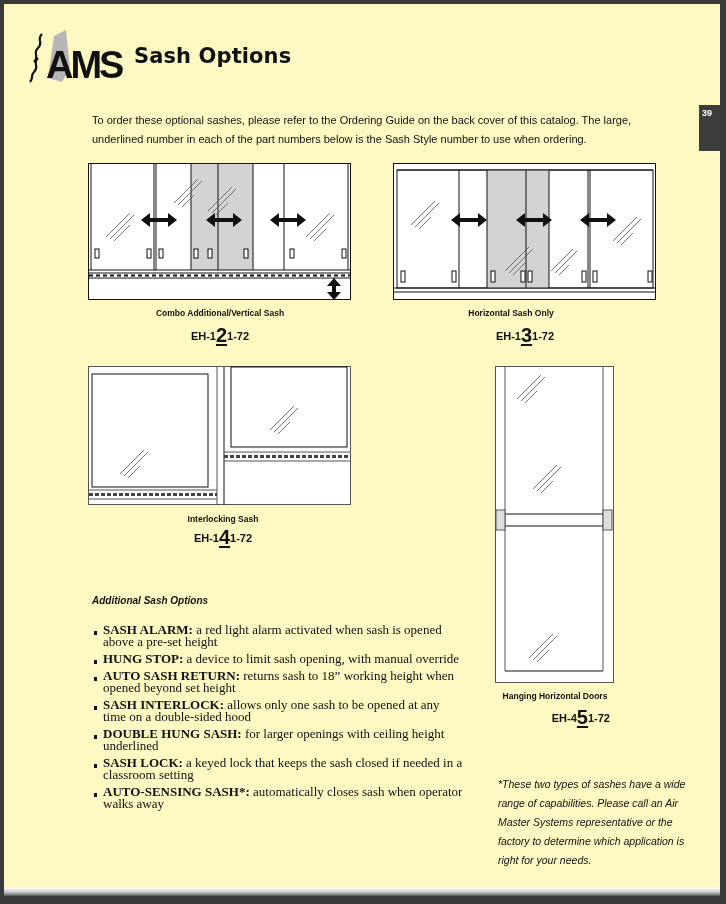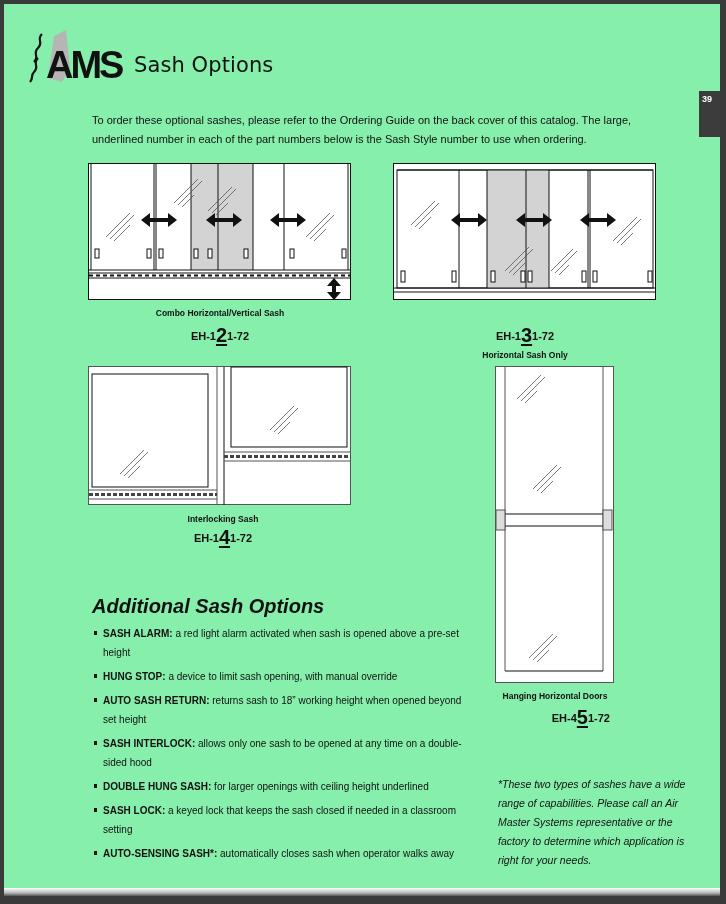--- a/index.html
+++ b/index.html
@@ -1,40 +1,40 @@
 <!DOCTYPE html>
 <html><head>
 <meta charset="utf-8">
 <style>
   * { box-sizing: border-box; margin: 0; padding: 0; }
   html, body { width: 726px; height: 904px; overflow: hidden; background: #3a3a3a; }
   body { position: relative; font-family: "Liberation Sans", sans-serif; color: #111; }
 
   .page {
     position: absolute; left: 4px; top: 4px; width: 716px; height: 892px;
-    background: #86efac; overflow: hidden;
+    background: #fef9c3; overflow: hidden;
   }
   .bottom-shade {
     position: absolute; left: 0; right: 0; bottom: 0; height: 8px;
     background: linear-gradient(#fff, #b9b9b9 60%, #555);
   }
   .page-tab {
-    position: absolute; left: 695px; top: 87px; width: 22px; height: 46px;
+    position: absolute; left: 695px; top: 101px; width: 22px; height: 46px;
     background: #3c3c3c; color: #fff; font-size: 9px; font-weight: bold;
     padding: 3px 0 18px 3px;
   }
   .made-in {
     position: absolute; left: 666px; top: 883px; width: 34px; height: 13px;
     font-size: 6px; font-weight: bold; color: #000; line-height: 7px;
   }
   .made-in .flag { display:block; height: 6px; background: #222; }
 
   .logo { position: absolute; left: 22px; top: 24px; width: 100px; height: 58px; }
   .page-title {
-    position: absolute; left: 130px; top: 49px; font-size: 21px; font-weight: normal;
+    position: absolute; left: 130px; top: 40px; font-size: 21px; font-weight: bold;
     font-family: "DejaVu Sans", sans-serif; letter-spacing: 0.1px; color: #111;
   }
   .intro {
     position: absolute; left: 88px; top: 107px; width: 560px;
     font-size: 11px; line-height: 19px; color: #111;
   }
 
   .diagram { position: absolute; }
   .caption {
     position: absolute; text-align: center; font-size: 8.5px; font-weight: bold;
@@ -42,27 +42,27 @@
   }
   .part {
     position: absolute; text-align: center; font-size: 11px; font-weight: bold; color: #111;
   }
   .part .big {
     font-size: 20px; text-decoration: underline; text-underline-offset: 2px;
     vertical-align: -2px;
   }
 
   .section-title {
-    position: absolute; left: 88px; top: 591px; font-size: 20px; font-weight: bold;
+    position: absolute; left: 88px; top: 591px; font-size: 10px; font-weight: bold;
     font-style: italic; color: #111;
   }
   .options { position: absolute; left: 90px; top: 620px; width: 370px; list-style: none; }
   .options li {
-    position: relative; padding-left: 9px; font-size: 10px; line-height: 19px;
-    margin-bottom: 5px; color: #111;
+    position: relative; padding-left: 9px; font-size: 13px; line-height: 12px;
+    margin-bottom: 5px; color: #111; font-family: Liberation Serif, serif;
   }
   .options li::before {
     content: ""; position: absolute; left: 0; top: 7px; width: 3px; height: 4px; background: #111;
   }
   .options li b { font-weight: bold; }
 
   .footnote {
     position: absolute; left: 494px; top: 771px; width: 200px;
     font-size: 10.5px; line-height: 19px; font-style: italic; color: #111;
   }
@@ -141,21 +141,21 @@
           <polygon points="182,57 191,50 191,64"></polygon>
           <polygon points="218,57 209,50 209,64"></polygon>
         </g>
       <g>
           <rect x="244" y="122" width="4" height="8"></rect>
           <polygon points="246,115 239,123 253,123"></polygon>
           <polygon points="246,137 239,129 253,129"></polygon>
         </g>
     </g>
   </svg>
-  <div class="caption" style="left:84px; top:304px; width:264px;">Combo Horizontal/Vertical Sash</div>
+  <div class="caption" style="left:84px; top:304px; width:264px;">Combo Additional/Vertical Sash</div>
   <div class="part" style="left:84px; top:320px; width:264px;">
     <span>EH-1</span><span class="big">2</span><span>1-72</span>
   </div>
 
   <svg class="diagram" style="left:389px; top:159px;" width="264" height="137" viewBox="0 0 264 137">
     <rect x="0.5" y="0.5" width="262" height="136" fill="#fff" stroke="#111"></rect>
     <rect x="4" y="7" width="256" height="118" fill="#fff" stroke="#111"></rect>
     <rect x="94" y="7" width="62" height="118" fill="#d3d3d3"></rect>
     <g stroke="#111" stroke-width="1">
       <line x1="4" y1="7" x2="260" y2="7"></line>
@@ -203,21 +203,21 @@
           <polygon points="123,57 132,50 132,64"></polygon>
           <polygon points="159,57 150,50 150,64"></polygon>
         </g>
       <g>
           <rect x="194" y="55" width="22" height="4"></rect>
           <polygon points="187,57 196,50 196,64"></polygon>
           <polygon points="223,57 214,50 214,64"></polygon>
         </g>
     </g>
   </svg>
-  <div class="caption" style="left:389px; top:304px; width:264px;margin-top:42px;">Horizontal Sash Only</div>
+  <div class="caption" style="left:375px; top:304px; width:264px;">Horizontal Sash Only</div>
   <div class="part" style="left:389px; top:320px; width:264px;">
     <span>EH-1</span><span class="big">3</span><span>1-72</span>
   </div>
 
   <svg class="diagram" style="left:84px; top:362px;" width="264" height="140" viewBox="0 0 264 140">
     <rect x="0.5" y="0.5" width="262" height="138" fill="#fff" stroke="#555"></rect>
     <g stroke="#111" stroke-width="1" fill="none">
       <rect x="4" y="8" width="116" height="113" stroke="#111"></rect>
       <line x1="129" y1="1" x2="129" y2="139" stroke="#555"></line>
       <line x1="136" y1="1" x2="136" y2="139"></line>

